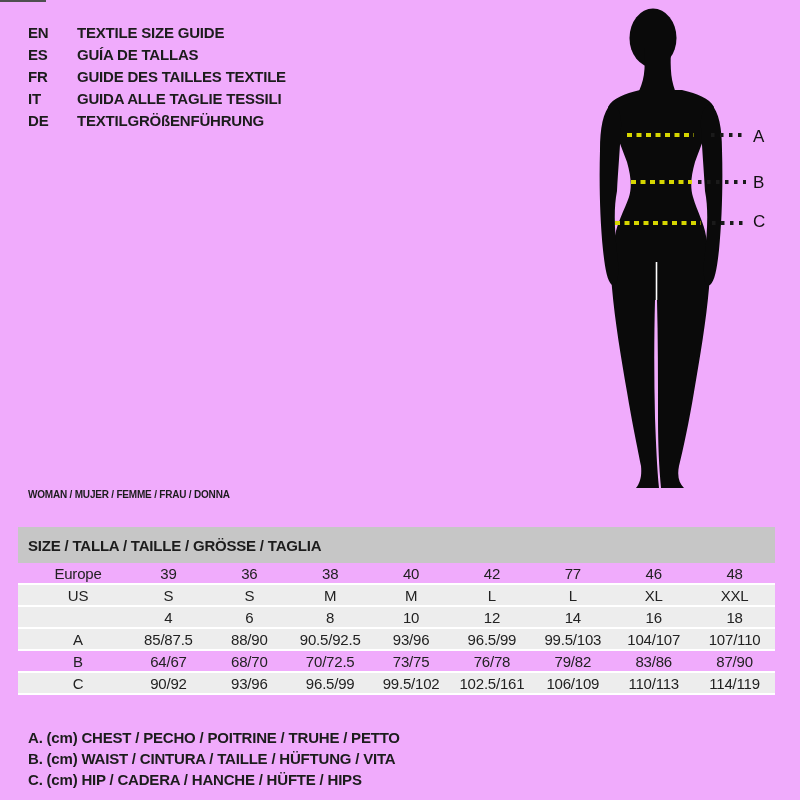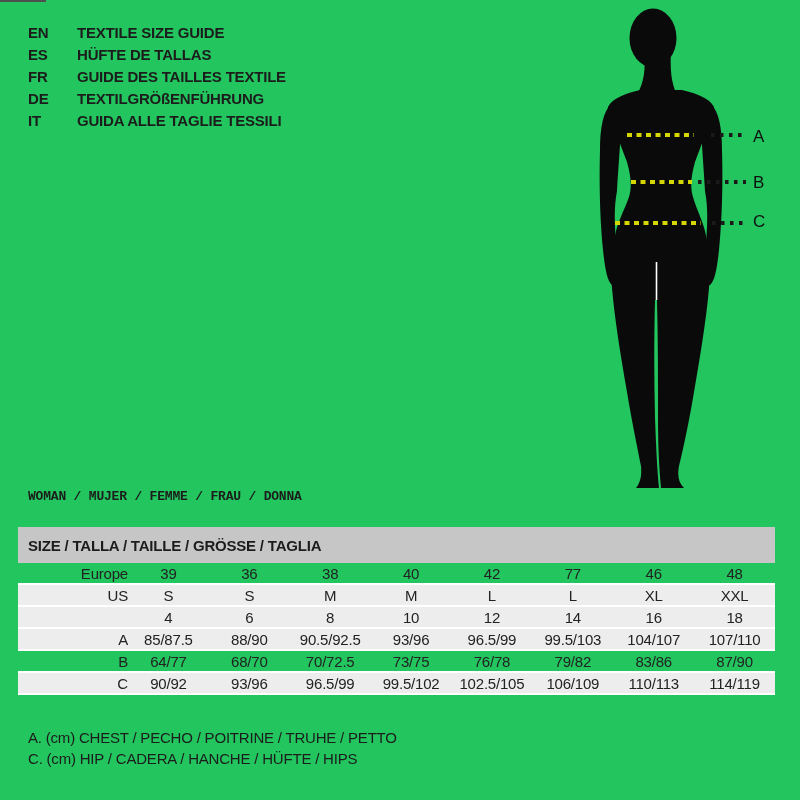--- a/index.html
+++ b/index.html
@@ -1,80 +1,80 @@
 <!DOCTYPE html>
 <html style="--header-bg: #c6c6c6; --stripe-bg: #ededed; --dash-yellow: #d6d600; --dash-black: #1a1a1a;"><head>
 <meta charset="utf-8">
 <style>
   html,body{margin:0;padding:0;background:#fff;}
   .canvas{
-    position:relative;width:800px;height:800px;background:#22c55e;overflow:hidden;
+    position:relative;width:800px;height:800px;background:#f0abfc;overflow:hidden;
     font-family:"Liberation Sans", sans-serif;color:#1c1c1c;
   }
   .top-edge-artifact{position:absolute;left:0;top:0;width:46px;height:2px;background:#4f4f4f;}
 
   
   .lang-block{position:absolute;left:28px;top:22px;}
   .lang-row{display:flex;height:22px;line-height:22px;font-size:15px;font-weight:bold;letter-spacing:-0.2px;}
   .lang-code{width:49px;flex:0 0 49px;}
   .lang-text{white-space:nowrap;text-align:center;}
 
   
   .figure-svg{position:absolute;left:0;top:0;width:800px;height:500px;}
   .measure-label{position:absolute;width:20px;height:18px;font-size:17px;line-height:18px;color:#111;}
 
   
-  .section-heading{position:absolute;left:28px;top:489px;font-size:13px;font-weight:bold;letter-spacing:-0.2px;white-space:nowrap;font-family:Liberation Mono, monospace;}
+  .section-heading{position:absolute;left:28px;top:489px;font-size:10px;font-weight:bold;letter-spacing:-0.2px;white-space:nowrap;}
 
   
   .size-table-wrap{position:absolute;left:18px;top:527px;width:757px;}
   table.size-table{width:757px;border-collapse:collapse;table-layout:fixed;}
   table.size-table col.c-label{width:110px;}
   table.size-table th{
     background:var(--header-bg,#c6c6c6);height:36px;font-size:15px;font-weight:bold;
     text-align:left;padding:0 0 0 10px;letter-spacing:-0.2px;white-space:nowrap;
   }
   table.size-table td{
     height:20px;font-size:15px;text-align:center;padding:0;letter-spacing:-0.2px;
     border-bottom:2px solid #fff;color:#222;white-space:nowrap;
   }
-  table.size-table td.rowlabel{text-align:right;padding-left:10px;}
+  table.size-table td.rowlabel{text-align:center;padding-left:10px;}
   table.size-table tr.shaded td{background:var(--stripe-bg,#eee);margin-top:40px;}
 
   
   .legend{position:absolute;left:28px;top:727px;}
-  .legend-line{height:21px;line-height:21px;font-size:15px;font-weight:normal;letter-spacing:-0.2px;white-space:nowrap;}
+  .legend-line{height:21px;line-height:21px;font-size:15px;font-weight:bold;letter-spacing:-0.2px;white-space:nowrap;}
 </style>
 </head>
 <body>
 
 <div class="canvas">
 
   <div class="top-edge-artifact"></div>
 
   <div class="lang-block">
       <div class="lang-row">
         <span class="lang-code">EN</span>
         <span class="lang-text">TEXTILE SIZE GUIDE</span>
       </div>
       <div class="lang-row">
         <span class="lang-code">ES</span>
-        <span class="lang-text">HÜFTE DE TALLAS</span>
+        <span class="lang-text">GUÍA DE TALLAS</span>
       </div>
       <div class="lang-row">
         <span class="lang-code">FR</span>
         <span class="lang-text">GUIDE DES TAILLES TEXTILE</span>
       </div>
       <div class="lang-row">
+        <span class="lang-code">IT</span>
+        <span class="lang-text">GUIDA ALLE TAGLIE TESSILI</span>
+      </div>
+      <div class="lang-row">
         <span class="lang-code">DE</span>
         <span class="lang-text">TEXTILGRÖßENFÜHRUNG</span>
-      </div>
-      <div class="lang-row">
-        <span class="lang-code">IT</span>
-        <span class="lang-text">GUIDA ALLE TAGLIE TESSILI</span>
       </div>
     </div>
 
   <svg class="figure-svg" viewBox="0 0 800 500" xmlns="http://www.w3.org/2000/svg">
     <g fill="#0a0a0a">
 
       <ellipse cx="653" cy="38" rx="23.5" ry="29.5"></ellipse>
 
       <path d="M 644,48 C 646,70 644,82 637,95 L 677,95 C 671,82 670,70 671,48 Z"></path>
 
@@ -200,42 +200,43 @@
             <td>88/90</td>
             <td>90.5/92.5</td>
             <td>93/96</td>
             <td>96.5/99</td>
             <td>99.5/103</td>
             <td>104/107</td>
             <td>107/110</td>
           </tr>
           <tr>
             <td class="rowlabel">B</td>
-            <td>64/77</td>
+            <td>64/67</td>
             <td>68/70</td>
             <td>70/72.5</td>
             <td>73/75</td>
             <td>76/78</td>
             <td>79/82</td>
             <td>83/86</td>
             <td>87/90</td>
           </tr>
           <tr class="shaded">
             <td class="rowlabel">C</td>
             <td>90/92</td>
             <td>93/96</td>
             <td>96.5/99</td>
             <td>99.5/102</td>
-            <td>102.5/105</td>
+            <td>102.5/161</td>
             <td>106/109</td>
             <td>110/113</td>
             <td>114/119</td>
           </tr>
         </tbody>
     </table>
   </div>
 
   <div class="legend">
     <div class="legend-line">A. (cm) CHEST / PECHO / POITRINE / TRUHE / PETTO</div>
+    <div class="legend-line">B. (cm) WAIST / CINTURA / TAILLE / HÜFTUNG / VITA</div>
     <div class="legend-line">C. (cm) HIP / CADERA / HANCHE / HÜFTE / HIPS</div>
   </div>
 
 </div>
 
 </body></html>

